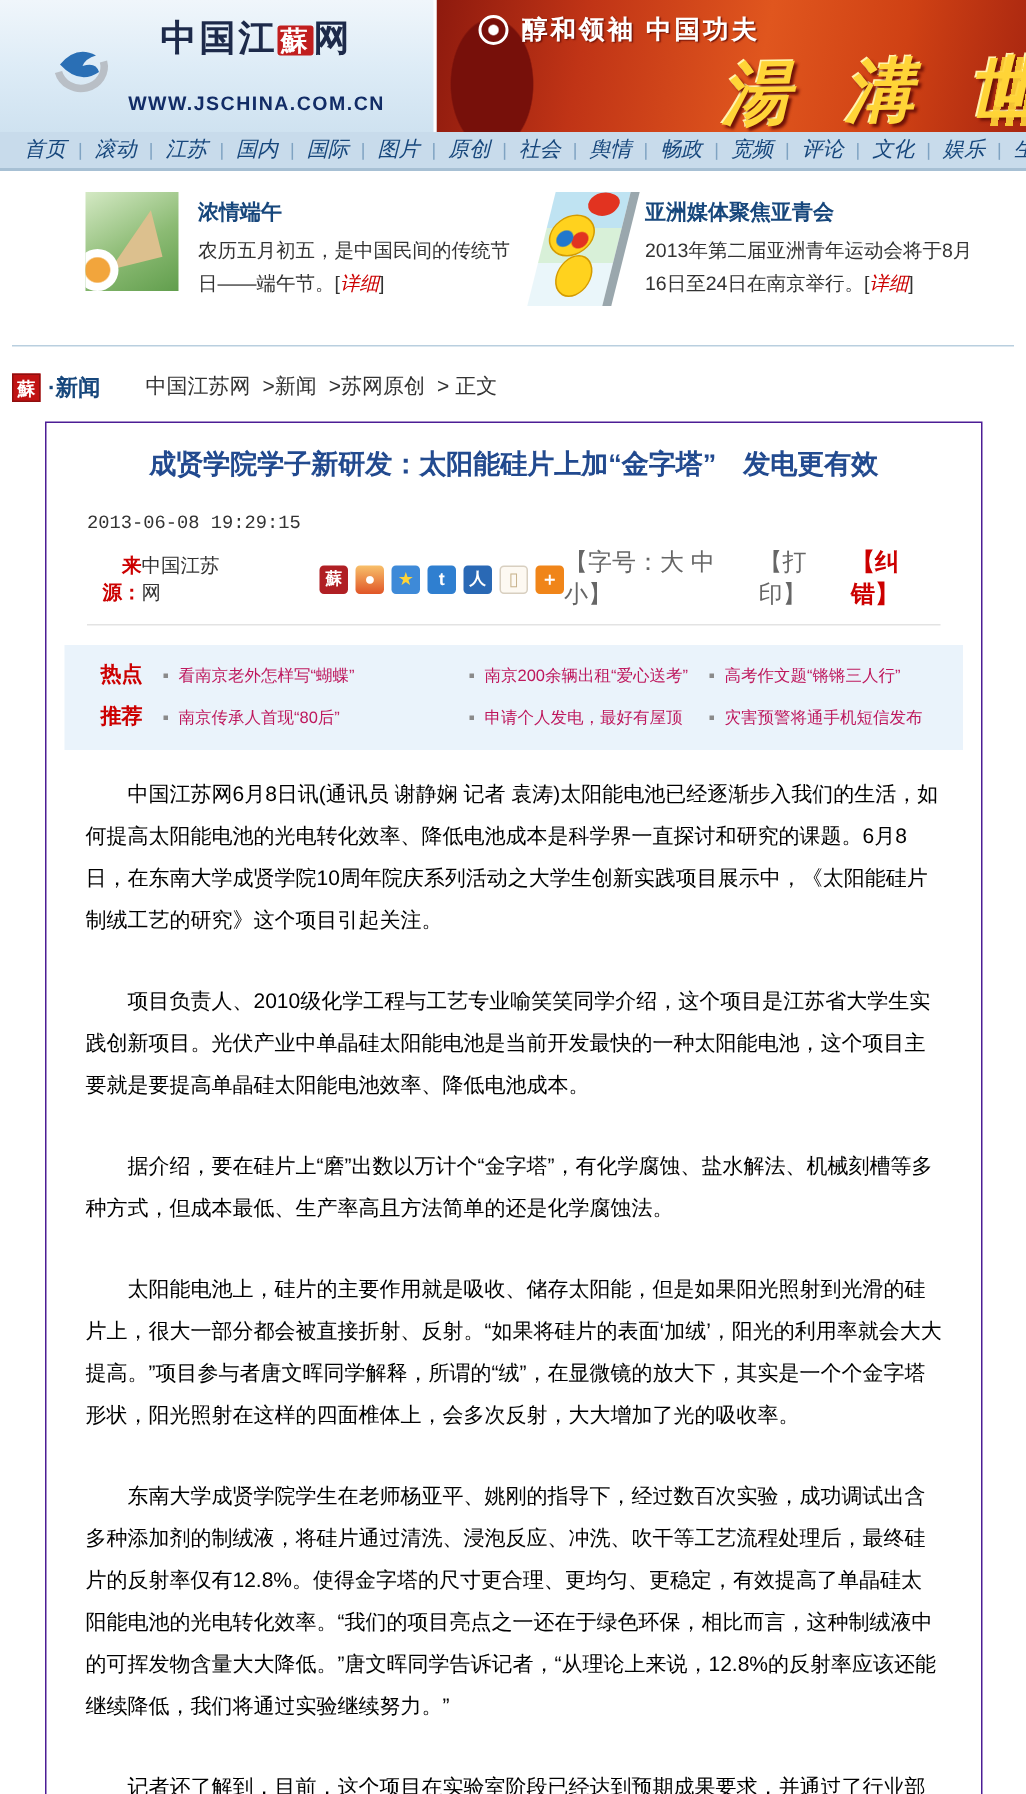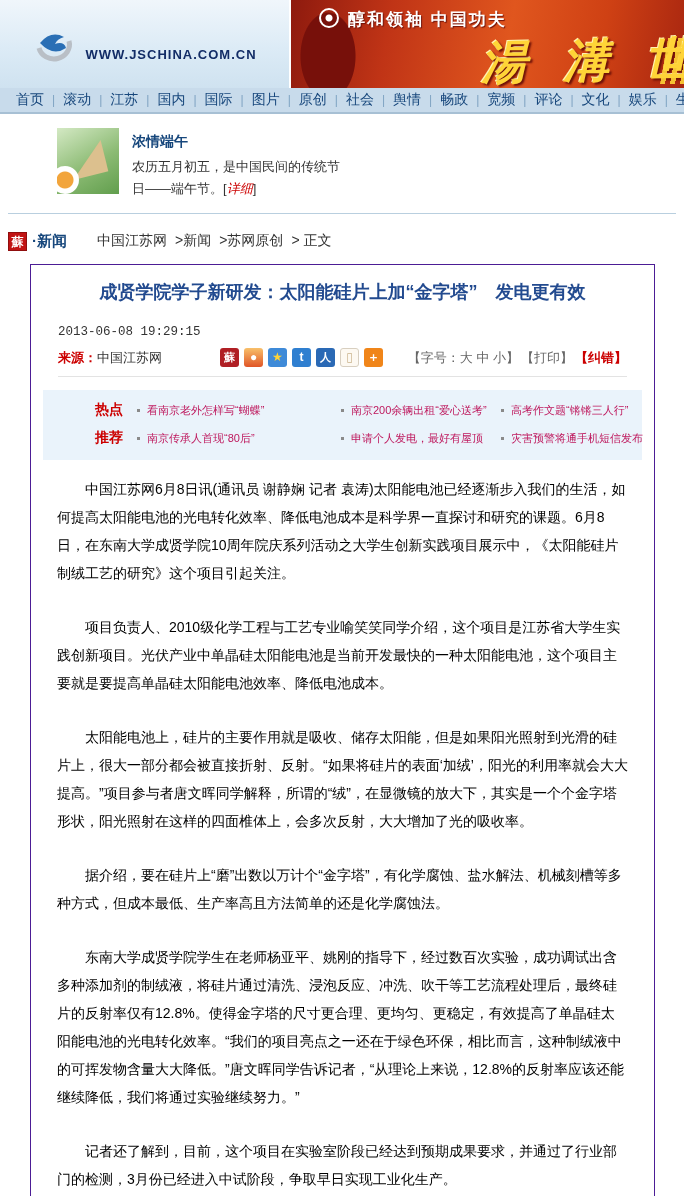--- a/index.html
+++ b/index.html
@@ -14,36 +14,36 @@
   .logo { width:289px; display:flex; align-items:center; justify-content:center; gap:9px; cursor:pointer; }
   .swan { width:44px; height:40px; display:inline-block; }
   .logo-text { text-align:center; }
   .site-name { font-size:24px; font-weight:bold; color:#1d2a4a; letter-spacing:2px; line-height:26px; }
   .site-name .seal-char { background:#c11f1f; color:#fff; font-size:18px; padding:0 2px; border-radius:2px; }
   .site-url { font-size:13px; font-weight:bold; color:#122c66; letter-spacing:1px; margin-top:21px; }
   .banner { flex:1; position:relative; overflow:hidden; border-left:2px solid #fff; cursor:pointer;
     background:linear-gradient(100deg,#8e1a0e 0%,#c03416 25%,#e0561e 55%,#cf4114 78%,#a82610 100%); }
   .bottle { position:absolute; left:4px; top:4px; width:66px; height:84px;
     background:radial-gradient(ellipse at 50% 62%,#77100a 0 58%,rgba(119,16,10,0) 60%); }
-  .banner-top { position:absolute; left:28px; top:8px; display:flex; gap:9px;
+  .banner-top { position:absolute; left:28px; top:8px; display:flex; align-items:center; gap:9px;
     color:#fff; font-size:17px; font-weight:bold; letter-spacing:2px; text-shadow:1px 1px 1px #6e1208; }
   .seal-ring { width:20px; height:20px; border:2px solid #fff; border-radius:50%; display:inline-block;
     background:radial-gradient(circle,#fff 0 3px,transparent 4px); }
   .banner-big { position:absolute; left:190px; top:30px; font-size:46px; font-weight:bold; font-style:italic;
     color:#ffd437; letter-spacing:36px; white-space:nowrap; transform:rotate(-1deg);
     text-shadow:2px 2px 2px #6e1208, -1px -1px 0 #fff3b0; }
   .banner-frag { position:absolute; right:-4px; top:38px; width:24px; height:46px; transform:skewX(-10deg);
     background:repeating-linear-gradient(90deg,#ffd437 0 5px,transparent 5px 10px); opacity:.9; }
   
   .main-nav { height:26px; background:#c8dbeb; border-bottom:2px solid #a7c0d4; display:flex; align-items:center;
     padding:0 8px; font-size:14px; white-space:nowrap; overflow:hidden; }
-  .nav-item { color:#17477c; text-decoration:none; padding:0 8px; cursor:pointer; }
+  .nav-item { color:#17477c; text-decoration:none; padding:0 8px; cursor:pointer;font-style:italic; }
   .nav-sep { color:#7fa3c2; font-size:12px; }
   
-  .promo-strip { display:flex; padding:14px 0 13px; border-bottom:1px solid #b9cfdf; margin:0 8px; }
+  .promo-strip { display:flex; padding:14px 0 26px; border-bottom:1px solid #b9cfdf; margin:0 8px; }
   .promo { display:flex; gap:13px; }
   .promo.p-left { margin-left:49px; width:290px; }
   .promo.p-right { margin-left:8px; width:300px; }
   .promo-img { flex:none; cursor:pointer; }
   .zongzi { width:62px; height:66px; position:relative; overflow:hidden;
     background:linear-gradient(150deg,#d4e9c4 0%,#8cbb74 55%,#619e4d 100%); }
   .zg-cone { position:absolute; left:12px; top:16px; width:0; height:0;
     border-left:36px solid transparent; border-bottom:32px solid #dcc08e; transform:rotate(-14deg); }
   .zg-egg { position:absolute; left:-6px; bottom:0; width:28px; height:28px; border-radius:50%;
     background:radial-gradient(circle,#f2a53c 0 8px,#fff 9px); }
@@ -83,26 +83,26 @@
   .share-bar { display:flex; gap:5px; margin-left:58px; }
   .share-ic { width:19px; height:19px; border-radius:3px; color:#fff; font-size:12px; font-weight:bold;
     text-align:center; line-height:19px; cursor:pointer; overflow:hidden; }
   .si0 { background:#b01f24; font-size:11px; }
   .si1 { background:linear-gradient(180deg,#f8c06a,#e05527); }
   .si2 { background:#3e8ad8; color:#ffd437; }
   .si3 { background:#2f7fd0; }
   .si4 { background:#2a69b5; font-size:11px; }
   .si5 { background:#fdf9f2; border:1px solid #d8cfc0; color:#c9b48e; line-height:17px; }
   .si6 { background:#f08519; }
-  .tool-links { margin-left:auto; color:#666; font-size:13px; display:flex; gap:2px; }
+  .tool-links { margin-left:auto; color:#666; font-size:16px; display:flex; gap:2px; }
   .tool-link { color:#666; text-decoration:none; cursor:pointer; }
   .tool-link.corr { color:#cc0000; font-weight:bold; }
   
   .hot-box { margin:13px 12px 0; background:#eaf3fb; padding:6px 0 8px; }
-  .hot-row { display:flex; align-items:center; height:28px; padding-left:52px; }
+  .hot-row { display:flex; align-items:center; height:28px; padding-left:24px; }
   .hot-label { width:34px; color:#cc0000; font-weight:bold; font-size:14px; flex:none; }
   .hot-item { display:flex; align-items:center; flex:none; }
   .hot-item.w1 { width:204px; margin-left:8px; }
   .hot-item.w2 { width:160px; }
   .hot-bullet { width:3px; height:3px; background:#8a8a8a; margin-right:7px; flex:none; }
   .hot-link { color:#be185d; text-decoration:none; font-size:11px; white-space:nowrap; cursor:pointer; }
   
   .article-body { padding:0 26px; margin-top:15px; }
   .body-par { font-size:14px; line-height:28px; color:#000; text-indent:2em; margin:0 0 26px; }
 </style>
@@ -111,20 +111,21 @@
 
 <header class="site-header">
   <div class="logo">
     <span class="swan">
       <svg viewBox="0 0 44 40" width="44" height="40">
         <path d="M7 24 a15 14 0 1 0 30 -7" fill="none" stroke="#b9bfc6" stroke-width="5"></path>
         <path d="M8 19 q11 -13 24 -6 q-7 2 -9 7 q9 -3 11 4 q-13 9 -26 -5z" fill="#2a6fb5"></path>
       </svg>
     </span>
     <div class="logo-text">
+      <div class="site-name"><span>中国江</span><span class="seal-char">蘇</span><span>网</span></div>
       <div class="site-url">WWW.JSCHINA.COM.CN</div>
     </div>
   </div>
   <div class="banner">
     <div class="bottle"></div>
     <div class="banner-top">
       <span class="seal-ring"></span>
       <span>醇和领袖 中国功夫</span>
     </div>
     <div class="banner-big">湯溝世</div>
@@ -167,20 +168,31 @@
 
 <div class="promo-strip">
   <div class="promo p-left">
     <div class="promo-img zongzi">
       <i class="zg-cone"></i>
       <i class="zg-egg"></i>
     </div>
     <div class="promo-txt">
       <a class="promo-title">浓情端午</a>
       <span class="promo-body">农历五月初五，是中国民间的传统节日——端午节。</span><span class="bracket">[</span><a class="more-link">详细</a><span class="bracket">]</span>
+    </div>
+  </div>
+  <div class="promo p-right">
+    <div class="promo-img mascot">
+      <i class="mk-flame"></i>
+      <i class="mk-head"></i>
+      <i class="mk-body"></i>
+    </div>
+    <div class="promo-txt">
+      <a class="promo-title">亚洲媒体聚焦亚青会</a>
+      <span class="promo-body">2013年第二届亚洲青年运动会将于8月16日至24日在南京举行。</span><span class="bracket">[</span><a class="more-link">详细</a><span class="bracket">]</span>
     </div>
   </div>
 </div>
 
 <div class="breadcrumb">
   <span class="su-badge">蘇</span>
   <span class="bc-channel">·新闻</span>
   <span class="bc-path">
     <a class="bc-link">中国江苏网</a>
     <a class="bc-link">&gt;新闻</a>
@@ -241,19 +253,19 @@
       <span class="hot-item">
           <i class="hot-bullet"></i>
           <a class="hot-link">灾害预警将通手机短信发布</a>
         </span>
     </div>
   </div>
 
   <div class="article-body">
     <p class="body-par">中国江苏网6月8日讯(通讯员 谢静娴 记者 袁涛)太阳能电池已经逐渐步入我们的生活，如何提高太阳能电池的光电转化效率、降低电池成本是科学界一直探讨和研究的课题。6月8日，在东南大学成贤学院10周年院庆系列活动之大学生创新实践项目展示中，《太阳能硅片制绒工艺的研究》这个项目引起关注。</p>
     <p class="body-par">项目负责人、2010级化学工程与工艺专业喻笑笑同学介绍，这个项目是江苏省大学生实践创新项目。光伏产业中单晶硅太阳能电池是当前开发最快的一种太阳能电池，这个项目主要就是要提高单晶硅太阳能电池效率、降低电池成本。</p>
+    <p class="body-par">据介绍，要在硅片上“磨”出数以万计个“金字塔”，有化学腐蚀、盐水解法、机械刻槽等多种方式，但成本最低、生产率高且方法简单的还是化学腐蚀法。</p>
     <p class="body-par">太阳能电池上，硅片的主要作用就是吸收、储存太阳能，但是如果阳光照射到光滑的硅片上，很大一部分都会被直接折射、反射。“如果将硅片的表面‘加绒’，阳光的利用率就会大大提高。”项目参与者唐文晖同学解释，所谓的“绒”，在显微镜的放大下，其实是一个个金字塔形状，阳光照射在这样的四面椎体上，会多次反射，大大增加了光的吸收率。</p>
-    <p class="body-par">据介绍，要在硅片上“磨”出数以万计个“金字塔”，有化学腐蚀、盐水解法、机械刻槽等多种方式，但成本最低、生产率高且方法简单的还是化学腐蚀法。</p>
     <p class="body-par">东南大学成贤学院学生在老师杨亚平、姚刚的指导下，经过数百次实验，成功调试出含多种添加剂的制绒液，将硅片通过清洗、浸泡反应、冲洗、吹干等工艺流程处理后，最终硅片的反射率仅有12.8%。使得金字塔的尺寸更合理、更均匀、更稳定，有效提高了单晶硅太阳能电池的光电转化效率。“我们的项目亮点之一还在于绿色环保，相比而言，这种制绒液中的可挥发物含量大大降低。”唐文晖同学告诉记者，“从理论上来说，12.8%的反射率应该还能继续降低，我们将通过实验继续努力。”</p>
     <p class="body-par">记者还了解到，目前，这个项目在实验室阶段已经达到预期成果要求，并通过了行业部门的检测，3月份已经进入中试阶段，争取早日实现工业化生产。</p>
   </div>
 
 </div>
 
 </body></html>

